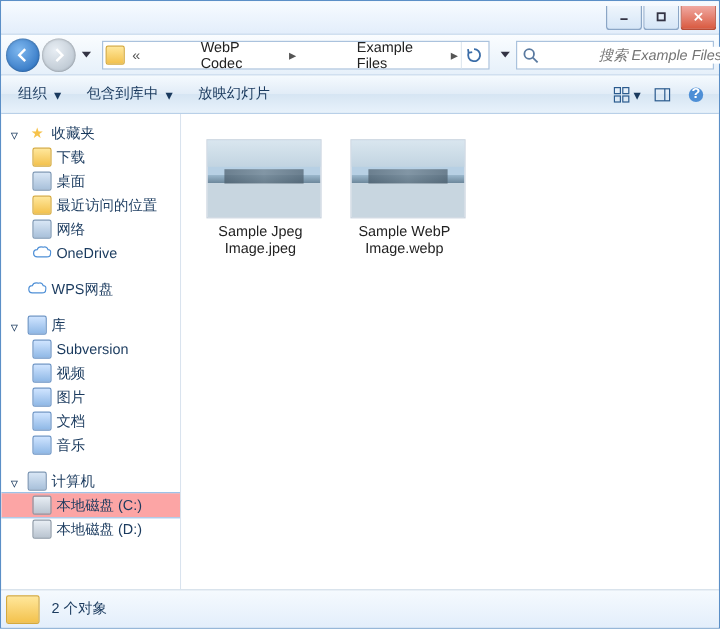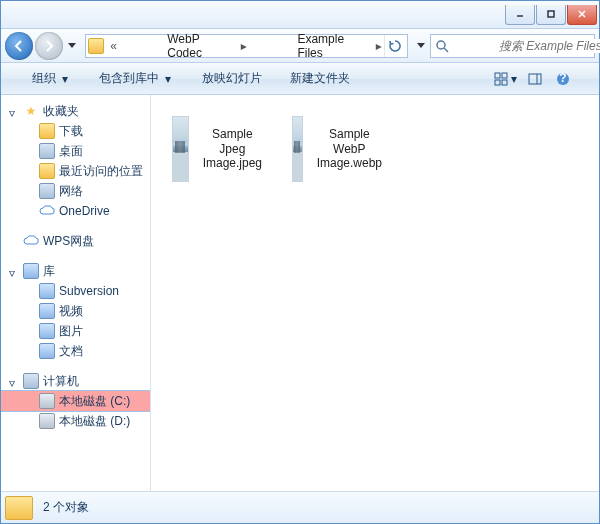--- a/index.html
+++ b/index.html
@@ -17,36 +17,36 @@
   .navcircle svg { width: 14px; height: 14px; }
   .nav-dd { width: 14px; height: 22px; display:flex; align-items:center; justify-content:center; cursor:pointer;}
   .breadcrumb { flex: 1; height: 24px; border: 1px solid #aac2dd; background: #fff; display: flex; align-items: center; padding: 0 2px; margin: 0 4px; }
   .bc-folder { width: 20px; height: 18px; background: linear-gradient(#ffe79b,#f3c14c); border: 1px solid #d6a93a; border-radius: 2px; margin-right: 4px; }
   .bc-seg { padding: 0 5px; height: 16px; display: flex; align-items: center; cursor: pointer; color: #222; margin-left: 43px; }
   .bc-chev { width: 12px; height: 22px; display:flex; align-items:center; justify-content:center; cursor:pointer; color:#555;}
   .bc-refresh { width: 22px; height: 22px; border-left:1px solid #e0e8f0; display:flex;align-items:center;justify-content:center;cursor:pointer; margin-left:auto;}
   .search { width: 165px; height: 24px; border: 1px solid #aac2dd; background: #fff; display: flex; align-items: center; padding: 0 4px; gap: 47px; }
   .search input { border: none; outline: none; flex: 1; color: #888; font-style: italic; font-size: 12px; }
   .searchicon { width:14px; height:14px; margin-right:3px; color:#5a7aa0;}
-  .toolbar { height: 32px; background: linear-gradient(#f5fafe,#e1ecf7 50%,#d6e5f3 50%,#e8f2fb); display: flex; align-items: center; padding: 0 23px; gap: 12px; border-bottom: 1px solid #b9d0e8; font-size: 12px; color: #1a3a5e; }
+  .toolbar { height: 32px; background: linear-gradient(#f5fafe,#e1ecf7 50%,#d6e5f3 50%,#e8f2fb); display: flex; align-items: center; padding: 0 6px; gap: 2px; border-bottom: 1px solid #b9d0e8; font-size: 12px; color: #1a3a5e; }
   .tb-item { padding: 4px 8px; display: flex; align-items: center; gap: 3px; cursor: pointer; border-radius: 3px; }
   .tb-sm { width:12px; height:12px; display:inline-flex; align-items:center; justify-content:center;}
   .tb-right { margin-left: auto; display:flex; gap:2px;}
   .tb-iconbtn { width: 26px; height: 24px; display:flex; align-items:center; justify-content:center; cursor:pointer; border-radius:3px;}
   .body { flex: 1; display: flex; overflow: hidden; }
   .nav { width: 150px; background: #fff; border-right: 1px solid #d9e3ee; overflow-y: auto; padding: 6px 0; }
   .navsection { margin-bottom: 10px; }
   .navhead, .navitem { display: flex; align-items: center; padding: 2px 4px 2px 8px; gap: 4px; cursor: pointer; color: #1a3a5e; height: 20px; }
   .navhead { font-weight: normal; }
-  .navitem { padding-left: 38px; }
+  .navitem { padding-left: 26px; }
   .navitem.selected { background: #fca5a5; outline: 1px solid #9dc2e8; }
   .expander { width: 10px; height: 10px; display:inline-block;}
   .icon16 { width: 16px; height: 16px; flex-shrink: 0; display:inline-flex; align-items:center; justify-content:center;}
   .content { flex: 1; background: #fff; padding: 16px; display: flex; flex-wrap: wrap; align-content: flex-start; gap: 20px; overflow:auto;}
-  .file { width: 100px; display: flex; align-items: center; gap: 14px; cursor: pointer; padding:4px; border:1px solid transparent;}
+  .file { width: 100px; display: flex; flex-direction: column; gap: 4px; cursor: pointer; padding:4px; border:1px solid transparent;}
   .thumb { width: 96px; height: 66px; background: linear-gradient(#b7d0e4 0%,#b7d0e4 45%,#9bb8cd 45%,#6f8a9e 55%,#c8d6e0 55%,#c8d6e0 100%); border: 1px solid #c8d3de; position:relative;}
   .thumb::before{content:"";position:absolute;left:15%;top:38%;width:70%;height:18%;background:linear-gradient(90deg,#4a5c6a,#6b7d8a,#4a5c6a);opacity:.7;}
   .thumb::after{content:"";position:absolute;left:0;top:0;width:100%;height:35%;background:linear-gradient(#d9e6ef,#c2d4e1);}
   .fname { text-align: center; line-height: 1.2; color: #222; }
   .status { height: 32px; background: linear-gradient(#f5fafe,#e3eefb); border-top: 1px solid #d0dce8; display: flex; align-items: center; padding: 0 4px; gap: 10px; color: #1a3a5e; }
   .status-folder { width: 28px; height: 24px; background: linear-gradient(#ffe79b,#f3c14c); border:1px solid #d6a93a; border-radius:2px;}
   .star{color:#f6c24a;}
   .folder-ico{background:linear-gradient(#ffe79b,#f3c14c);border:1px solid #d6a93a;border-radius:2px;}
   .drive-ico{background:linear-gradient(#e8eef4,#b9c4d0);border:1px solid #8a97a5;border-radius:2px;}
   .lib-ico{background:linear-gradient(#cfe4ff,#8fb8e6);border:1px solid #6a93c5;border-radius:2px; position:relative;}
@@ -126,21 +126,20 @@
   <div class="toolbar">
     <div class="tb-item">
         <span>组织</span>
         <span class="tb-sm">▾</span>
       </div>
     <div class="tb-item">
         <span>包含到库中</span>
         <span class="tb-sm">▾</span>
       </div>
     <div class="tb-item">放映幻灯片</div>
-    <div class="tb-item">新建文件夹</div>
     <div class="tb-right">
       <div class="tb-iconbtn">
           <svg width="14" height="14" viewBox="0 0 14 14">
             <rect x="1" y="1" width="5" height="5" fill="none" stroke="#2b5b8e"></rect>
             <rect x="8" y="1" width="5" height="5" fill="none" stroke="#2b5b8e"></rect>
             <rect x="1" y="8" width="5" height="5" fill="none" stroke="#2b5b8e"></rect>
             <rect x="8" y="8" width="5" height="5" fill="none" stroke="#2b5b8e"></rect>
           </svg>
           <span class="tb-sm">▾</span>
         </div>
@@ -221,20 +220,24 @@
             <span>视频</span>
           </div>
         <div class="navitem">
             <span class="icon16 lib-ico"></span>
             <span>图片</span>
           </div>
         <div class="navitem">
             <span class="icon16 lib-ico"></span>
             <span>文档</span>
           </div>
+        <div class="navitem">
+            <span class="icon16 lib-ico"></span>
+            <span>音乐</span>
+          </div>
       </div>
 
       <div class="navsection">
         <div class="navhead">
             <span class="expander">▿</span>
             <span class="icon16 comp-ico"></span>
             <span>计算机</span>
           </div>
         <div class="navitem selected">
             <span class="icon16 drive-ico"></span>

